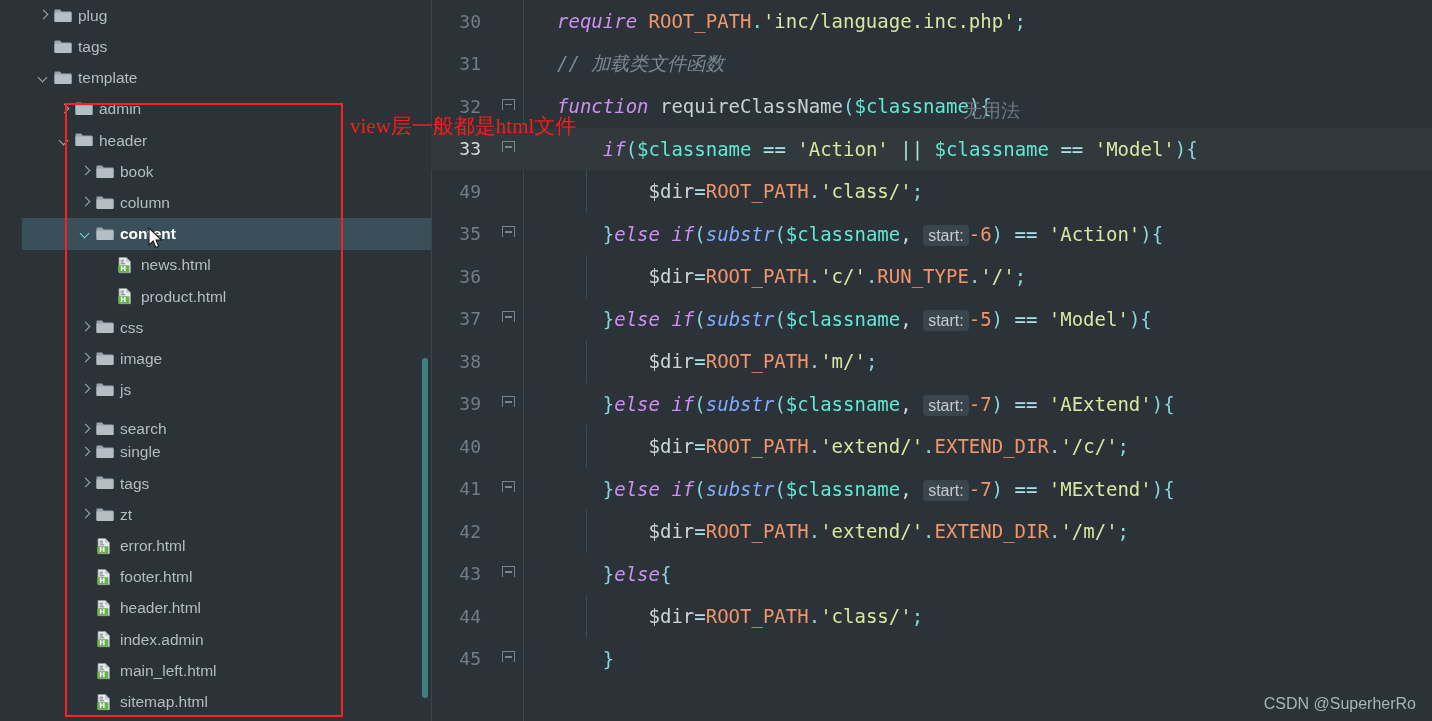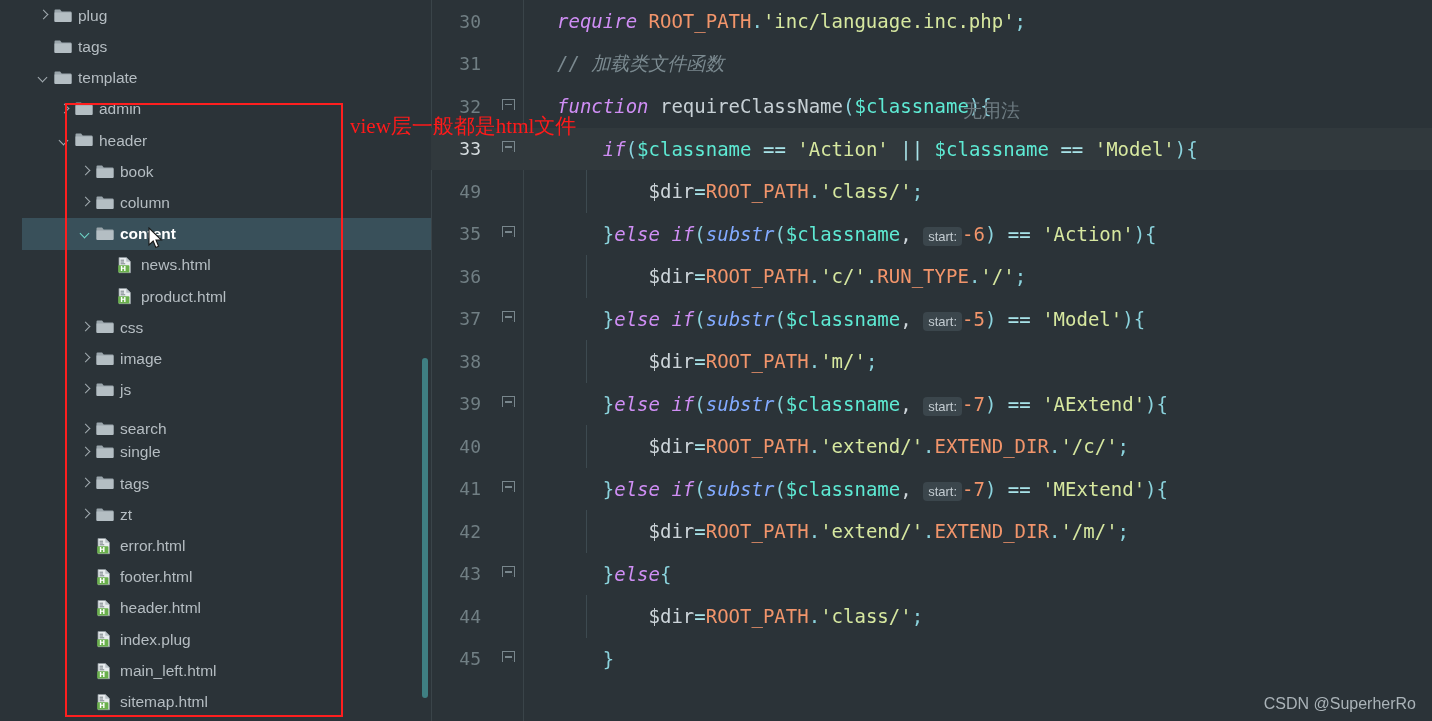--- a/index.html
+++ b/index.html
@@ -177,21 +177,21 @@
   .var     { color: #5eead4; }
   .str     { color: #d7e8a0; }
   .punc    { color: #8bd3dd; }
   .op      { color: #a8e3e8; }
   .num     { color: #f2956b; }
   .plain   { color: #cdd5da; }
   .comment { color: #7b8a90; font-style: italic; }
   .hintbadge {
     background: #3b464c;
     color: #c3ccd1;
-    font-size: 13px;
+    font-size: 16px;
     border-radius: 4px;
     padding: 2px 5px;
     font-family: "Liberation Sans", sans-serif;
   }
   .ghost-hint {
     position: absolute;
     left: 532px; top: 98px;
     color: #6c7a80;
     font-size: 19px;
     font-family: "Liberation Sans", sans-serif;
@@ -440,21 +440,21 @@
           <span class="chev none"></span>
           <span class="ico">
             <svg width="18" height="17" viewBox="0 0 18 17">
               <path d="M2,0.5 h7.3 l4.2,4.2 v11 h-11.5 Z" fill="#e8ecee" stroke="#8e979c" stroke-width="0.8"></path>
               <path d="M9.3,0.5 v4.2 h4.2 Z" fill="#b9c2c7"></path>
               <path d="M3.6,3.2 h3.4 M3.6,5.0 h3.4 M3.6,6.8 h4.6" stroke="#6d767b" stroke-width="0.9"></path>
               <rect x="1.2" y="8.2" width="11.2" height="7.4" rx="0.8" fill="#6ab04c"></rect>
               <text x="3.2" y="14.2" font-family="DejaVu Sans, sans-serif" font-size="7" font-weight="bold" fill="#ffffff">H</text>
             </svg>
           </span>
-          <span class="lbl">index.plug</span>
+          <span class="lbl">index.admin</span>
         </div>
         <div class="row" style="padding-left: 56px;">
           <span class="chev none"></span>
           <span class="ico">
             <svg width="18" height="17" viewBox="0 0 18 17">
               <path d="M2,0.5 h7.3 l4.2,4.2 v11 h-11.5 Z" fill="#e8ecee" stroke="#8e979c" stroke-width="0.8"></path>
               <path d="M9.3,0.5 v4.2 h4.2 Z" fill="#b9c2c7"></path>
               <path d="M3.6,3.2 h3.4 M3.6,5.0 h3.4 M3.6,6.8 h4.6" stroke="#6d767b" stroke-width="0.9"></path>
               <rect x="1.2" y="8.2" width="11.2" height="7.4" rx="0.8" fill="#6ab04c"></rect>
               <text x="3.2" y="14.2" font-family="DejaVu Sans, sans-serif" font-size="7" font-weight="bold" fill="#ffffff">H</text>

